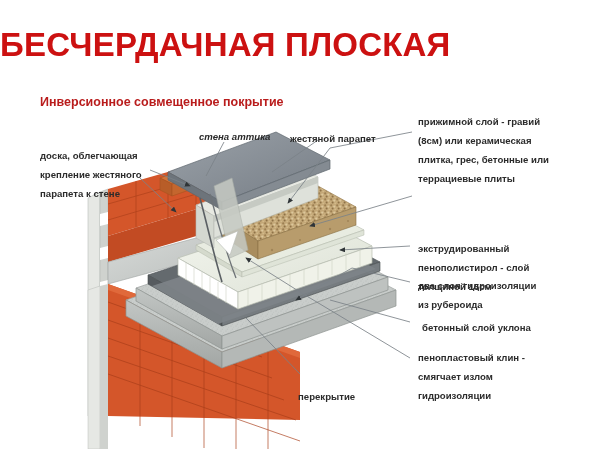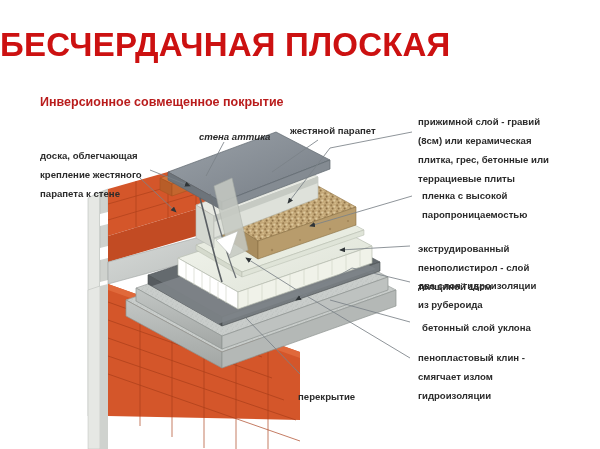--- a/index.html
+++ b/index.html
@@ -235,29 +235,27 @@
     <line class="ld" x1="352" y1="268" x2="296" y2="300" marker-end="url(#ah)"></line>
     <line class="ld" x1="410" y1="322" x2="330" y2="300"></line>
     <line class="ld" x1="410" y1="358" x2="300" y2="292"></line>
     <line class="ld" x1="300" y1="292" x2="246" y2="258" marker-end="url(#ah)"></line>
   </svg>
 
   <div class="lbl" style="left:40px;top:146px;">доска, облегчающая
 крепление жестяного
 парапета к стене</div>
   <div class="lbl" style="left:199px;top:127px;font-style:italic;">стена аттика</div>
-  <div class="lbl" style="left:290px;top:121px;">жестяной парапет</div>
+  <div class="lbl" style="left:290px;top:129px;">жестяной парапет</div>
   <div class="lbl" style="left:298px;top:387px;">перекрытие</div>
 
   <div class="lbl" style="left:418px;top:112px;">прижимной слой - гравий
 (8см) или керамическая
 плитка, грес, бетонные или
 террациевые плиты</div>
-  <div class="lbl" style="left:422px;top:186px;">пленка с высокой
-паропроницаемостью</div>
   <div class="lbl" style="left:418px;top:239px;">экструдированный
 пенополистирол - слой
 толщиной 15см</div>
   <div class="lbl" style="left:418px;top:276px;">два слоя гидроизоляции
 из рубероида</div>
   <div class="lbl" style="left:418px;top:348px;">пенопластовый клин -
 смягчает излом
 гидроизоляции</div>
   <div class="lbl" style="left:422px;top:318px;">бетонный слой уклона</div>
 

